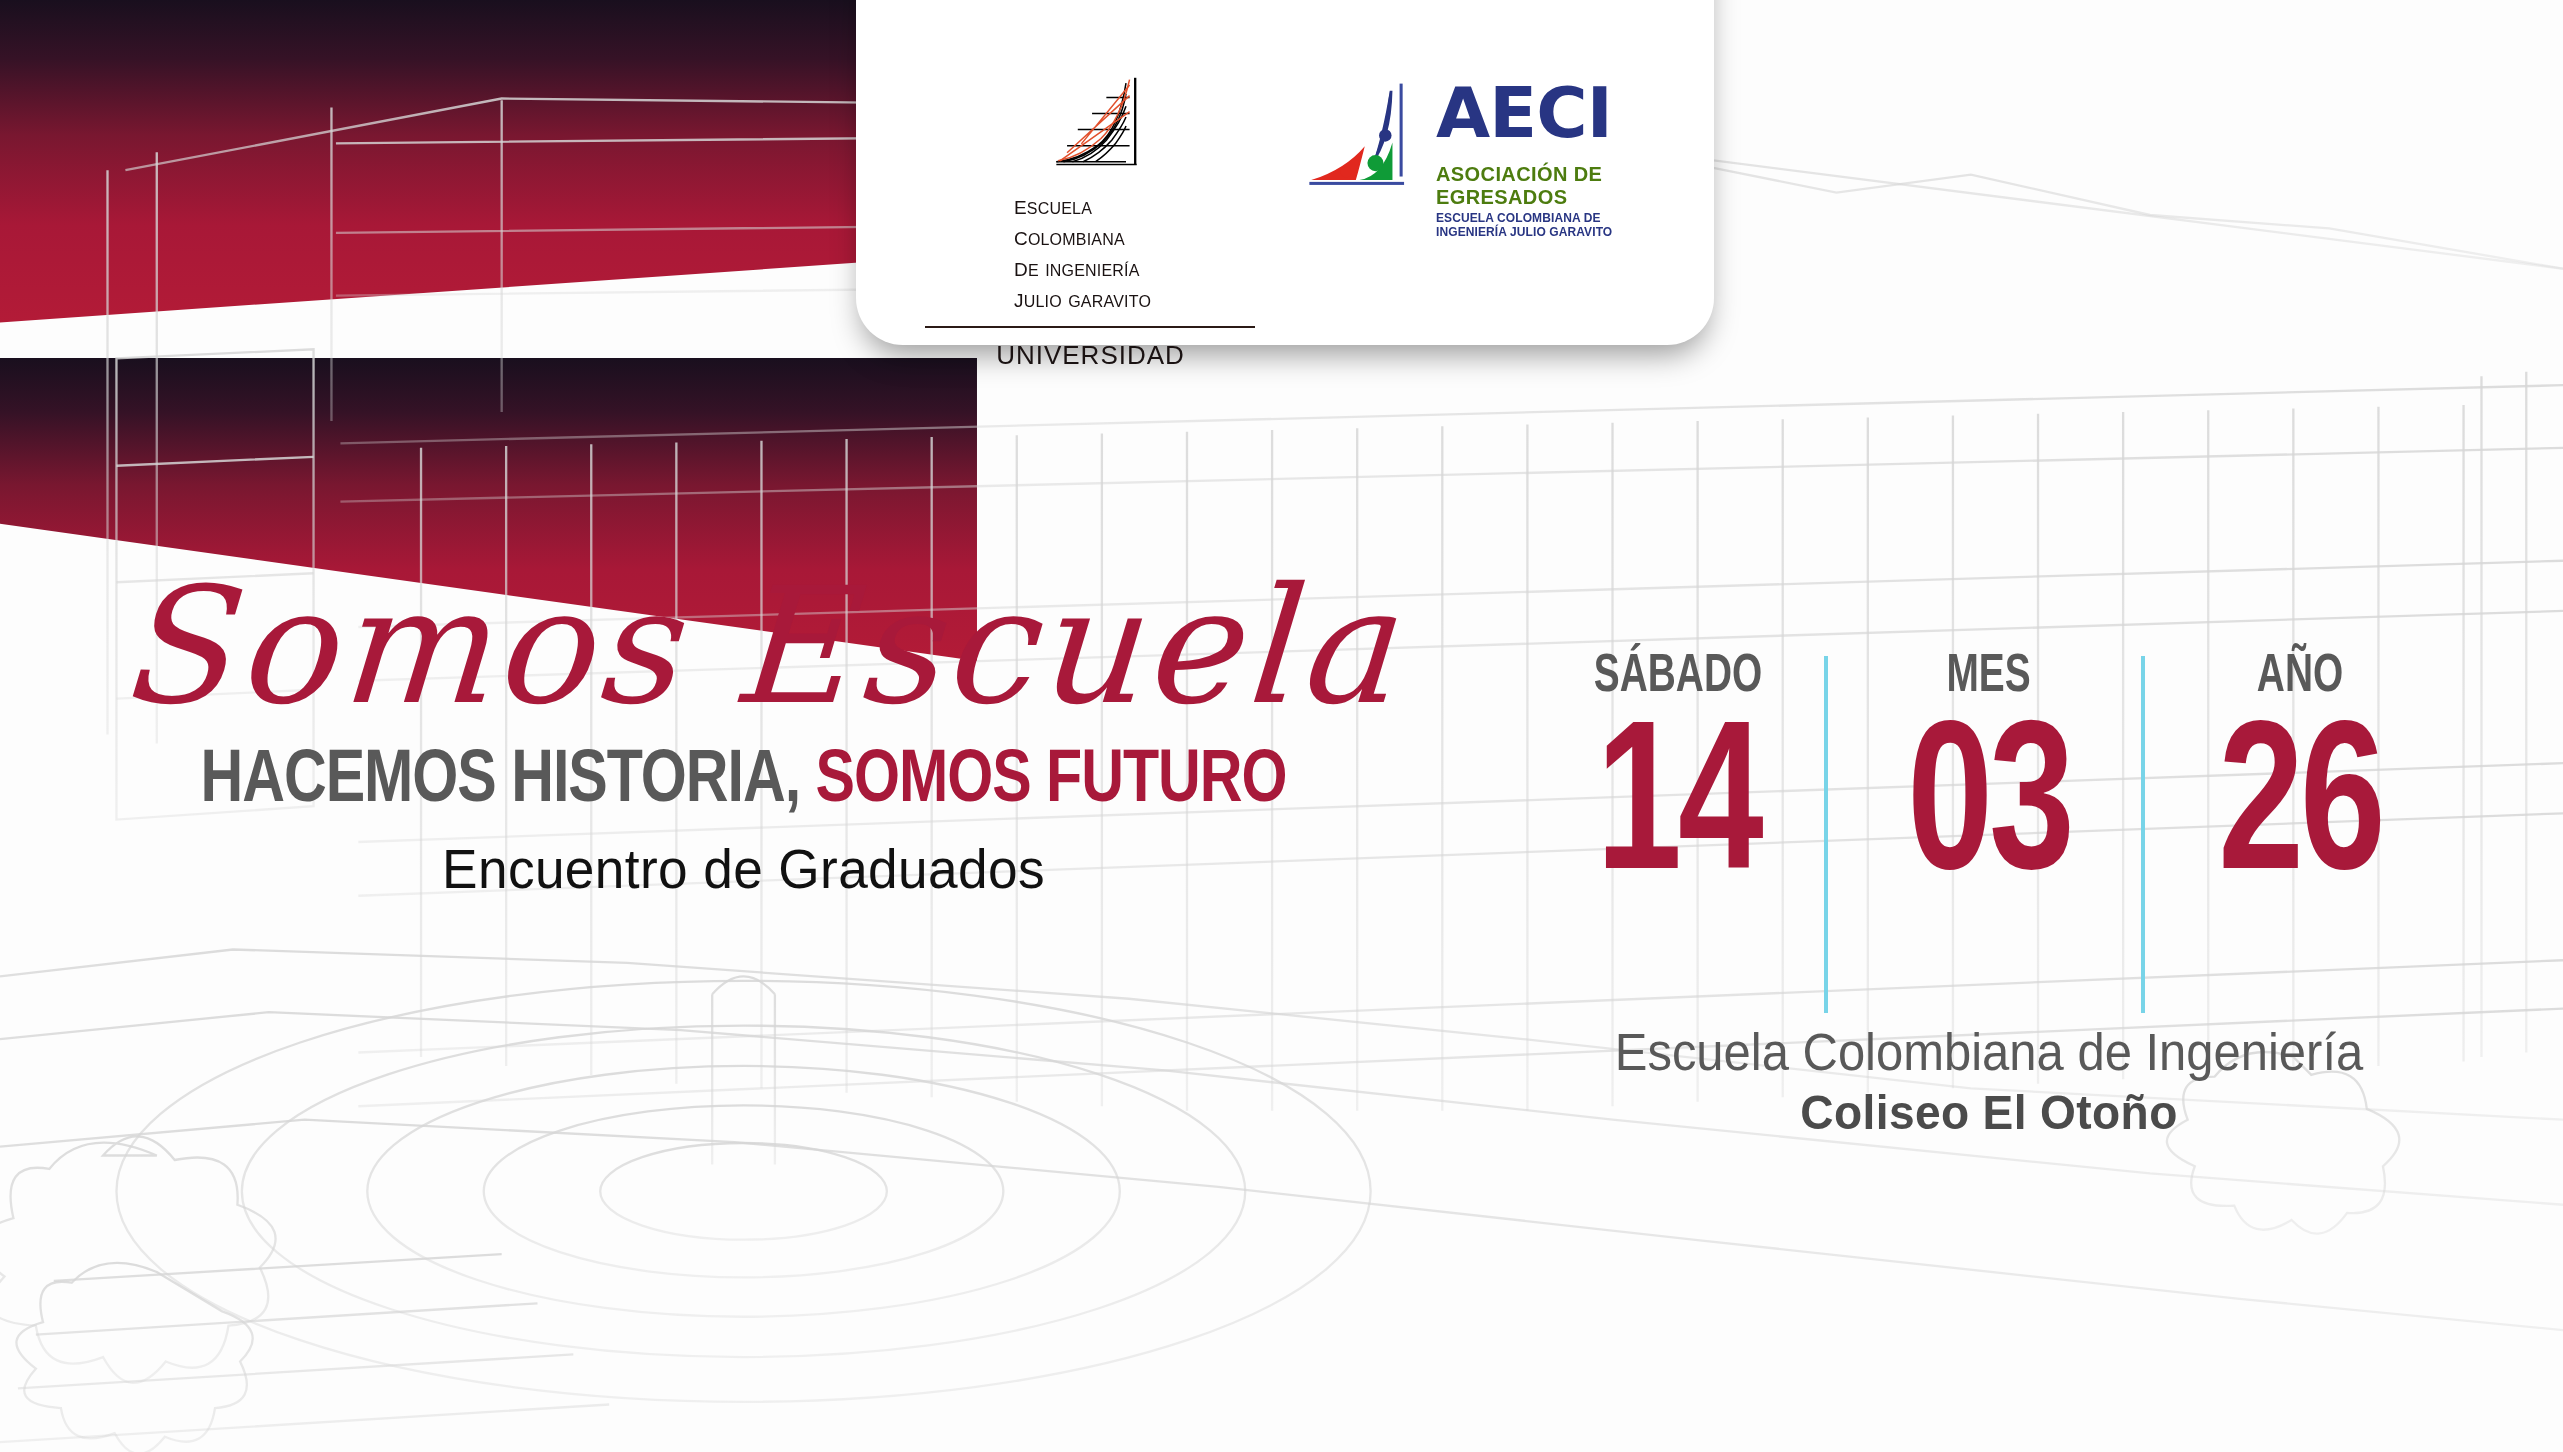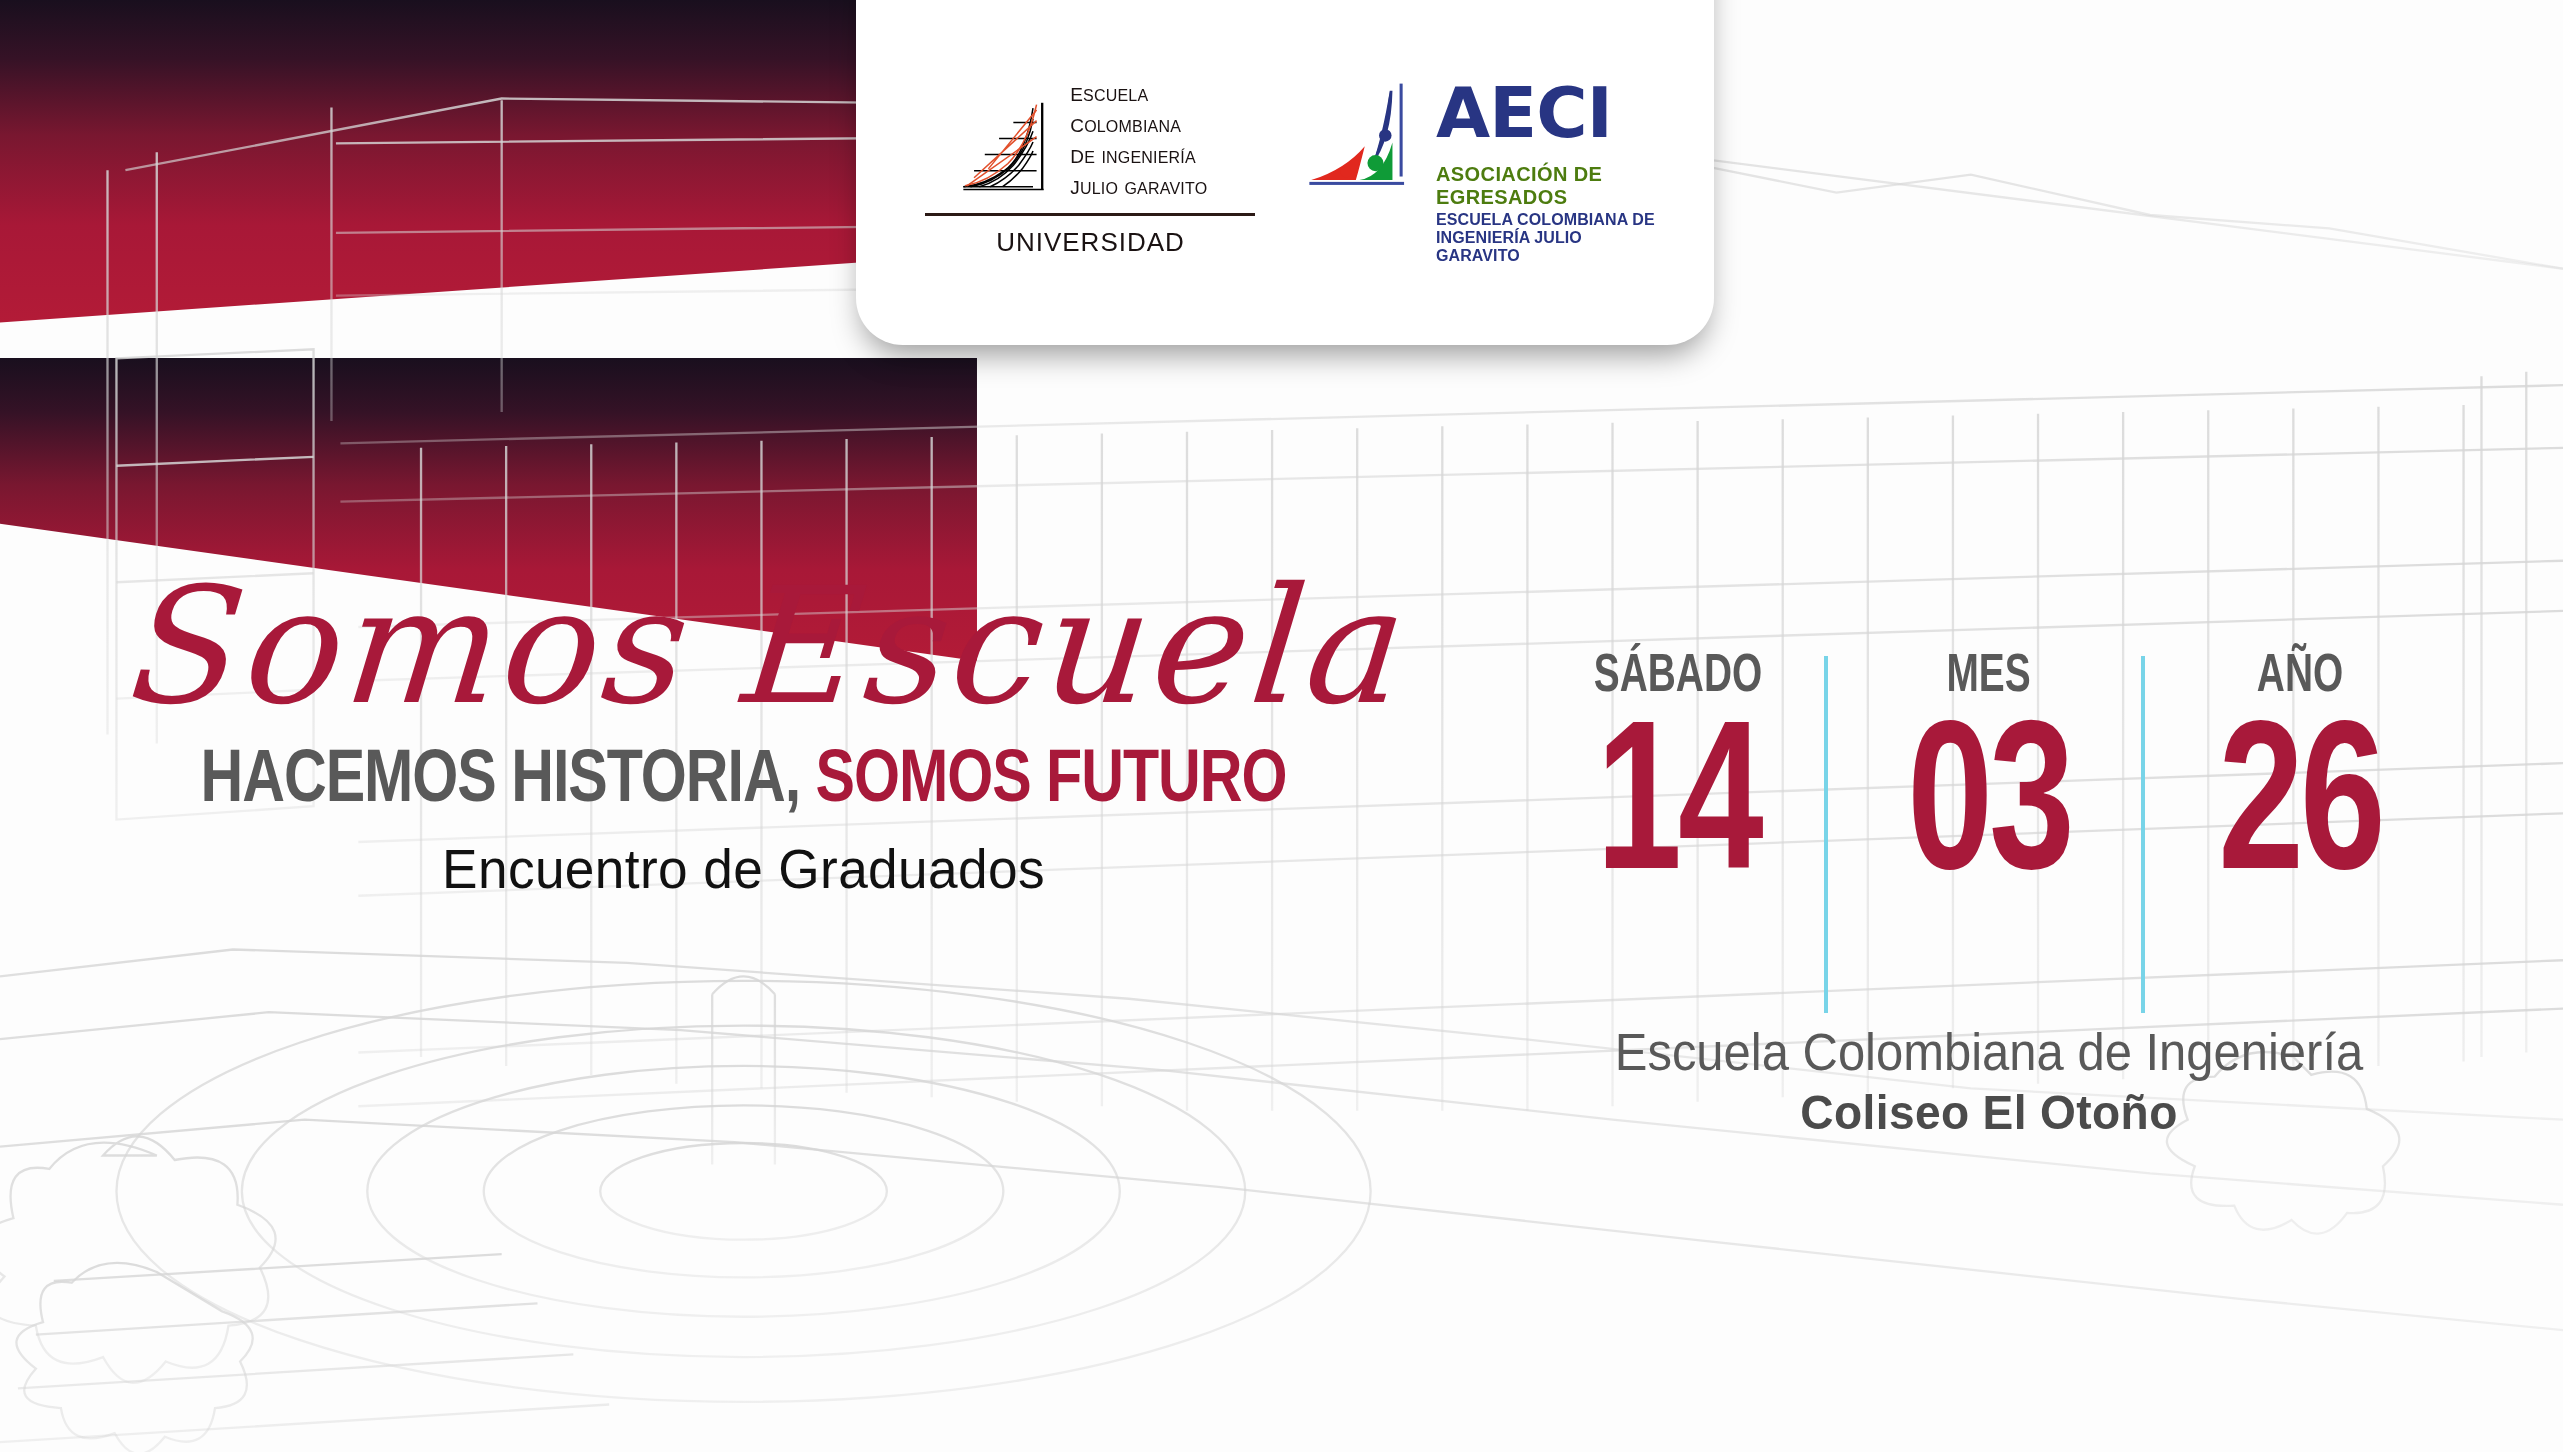--- a/index.html
+++ b/index.html
@@ -43,21 +43,21 @@
     gap:47px;
     padding-top:139px;
   }
 
   
   #escuela-logo{
     display:flex; flex-direction:column;
     align-items:center;
     width:349px;
   }
-  #escuela-top{ display:flex; align-items:flex-end; gap:12.5px; }
+  #escuela-top{ display:flex; align-items:flex-end; gap:12.5px;flex-direction:column; }
   #escuela-mark{ width:100px; height:100px; flex:none; }
   #escuela-words{
     display:flex; flex-direction:column;
     line-height:1.14;
     color:#1a1212;
     font-family:"Liberation Sans", sans-serif;
     font-size:22.4px;
     letter-spacing:0.2px;
     white-space:nowrap;
   }
@@ -81,21 +81,21 @@
     font-size:70px; font-weight:bold; color:#283583;
     letter-spacing:-0.9px; line-height:.88;
     font-family:"DejaVu Sans", sans-serif;
   }
   #aeci-sub1{
     font-size:20px; font-weight:bold; color:#4d7c0f;
     letter-spacing:0.4px; margin-top:18px;
     font-family:"Liberation Sans", sans-serif;
   }
   #aeci-sub2{
-    font-size:16px; font-weight:bold; color:#283583;
+    font-size:12px; font-weight:bold; color:#283583;
     letter-spacing:0.1px; margin-top:2.7px;
     font-family:"Liberation Sans", sans-serif;
   }
 
   
   #left-block{
     position:absolute; left:0; top:573px;
     width:1487px;
     z-index:4;
     text-align:center;

